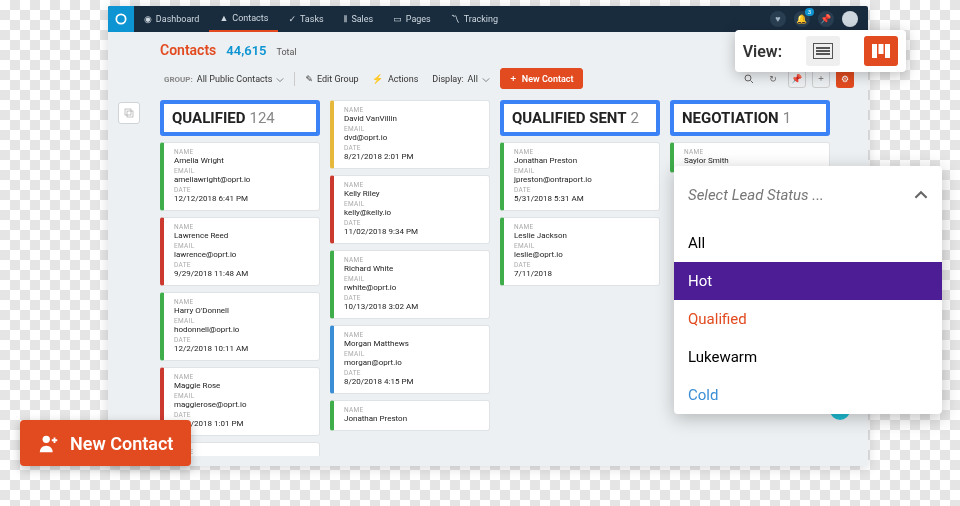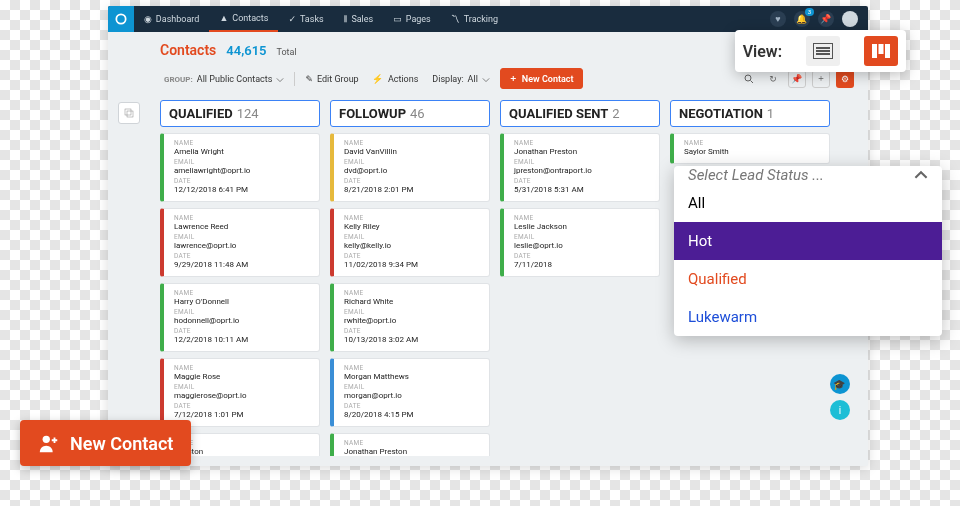--- a/index.html
+++ b/index.html
@@ -33,45 +33,45 @@
   .tool-btn { display: flex; align-items: center; gap: 4px; padding: 3px 8px; border: 1px solid #ccc; border-radius: 3px; background: #fff; cursor: pointer; }
   .tool-btn.orange { background: #e24a1f; border-color: #e24a1f; color: #fff; font-weight: 600; }
   .toolbar .spacer { flex: 1; }
   .icon-btn { width: 18px; height: 18px; display: flex; align-items: center; justify-content: center; cursor: pointer; color: #666; }
   .icon-btn.sq { border: 1px solid #ccc; border-radius: 3px; }
   .icon-btn.orange-sq { background: #e24a1f; color: #fff; border-radius: 3px; }
   .left-rail { position: absolute; left: 10px; top: 96px; width: 22px; }
   .rail-ic { width: 22px; height: 22px; border: 1px solid #d0d4d8; border-radius: 3px; background: #fff; display: flex; align-items: center; justify-content: center; color: #888; }
   .board { position: absolute; left: 52px; top: 94px; right: 10px; bottom: 10px; display: flex; gap: 10px; overflow: hidden; }
   .col { flex: 0 0 160px; display: flex; flex-direction: column; }
-  .col-head { background: #fff; border: 1px solid #3b82f6; border-radius: 3px; padding: 5px 8px; font-size: 13px; font-weight: 700; color: #222; margin-bottom: 6px; }
+  .col-head { background: #fff; border: 4px solid #3b82f6; border-radius: 3px; padding: 5px 8px; font-size: 15px; font-weight: 700; color: #222; margin-bottom: 6px; }
   .col-head .cnt { color: #888; font-weight: 400; margin-left: 4px; }
   .cards { display: flex; flex-direction: column; gap: 6px; overflow: hidden; }
   .card { background: #fff; border: 1px solid #e0e3e6; border-radius: 3px; padding: 5px 7px 5px 10px; font-size: 8px; border-left-width: 4px; position: relative; }
   .card .fld-lbl { color: #aaa; font-size: 6.5px; text-transform: uppercase; letter-spacing: .3px; }
   .card .fld-val { color: #222; font-size: 8px; margin-bottom: 2px; }
   .card.bl-green { border-left-color: #3fae4a; }
   .card.bl-red { border-left-color: #cc3a2f; }
   .card.bl-yellow { border-left-color: #e6b93c; }
   .card.bl-blue { border-left-color: #3a8ed6; }
   .floaters { position: absolute; right: 18px; bottom: 46px; display: flex; flex-direction: column; gap: 6px; }
   .fab { width: 20px; height: 20px; border-radius: 50%; background: #0d94d2; color: #fff; display: flex; align-items: center; justify-content: center; font-size: 10px; }
   .fab.alt { background: #1dbed6; }
   
   .view-toggle { position: absolute; top: 30px; right: 54px; background: #fff; box-shadow: 0 3px 14px rgba(0,0,0,.25); border-radius: 4px; padding: 6px 8px; display: flex; align-items: center; gap: 24px; }
   .view-toggle .lbl { font-size: 16px; font-weight: 600; color: #333; }
   .vt-btn { width: 34px; height: 30px; display: flex; align-items: center; justify-content: center; border-radius: 3px; cursor: pointer; }
   .vt-btn.list { background: #efefef; color: #666; }
   .vt-btn.kanban { background: #e24a1f; color: #fff; }
   .lead-dropdown { position: absolute; top: 166px; left: 674px; width: 268px; background: #fff; box-shadow: 0 4px 18px rgba(0,0,0,.25); border-radius: 4px; overflow: hidden; }
-  .ld-head { display: flex; align-items: center; justify-content: space-between; padding: 0 14px; color: #777; font-style: italic; font-size: 15px; }
+  .ld-head { display: flex; align-items: center; justify-content: space-between; padding: 20px 14px; color: #777; font-style: italic; font-size: 15px; }
   .ld-item { padding: 10px 14px; font-size: 15px; cursor: pointer; }
   .ld-item.hot { background: #4c1d95; color: #fff; }
   .ld-item.qualified { color: #e24a1f; }
-  .ld-item.lukewarm { color: #1d4ed8; }
+  .ld-item.lukewarm { color: #000000; }
   .ld-item.cold { color: #3a8ed6; }
   .new-contact-cta { position: absolute; left: 20px; top: 420px; background: #e24a1f; color: #fff; padding: 12px 18px; font-size: 18px; font-weight: 600; border-radius: 4px; display: flex; align-items: center; gap: 10px; box-shadow: 0 3px 10px rgba(0,0,0,.25); cursor: pointer; }
   .chev { display: inline-block; width: 8px; height: 8px; }
   svg { display: block; }
 </style>
 </head>
 <body>
 
 <div class="checker"></div>
 
@@ -217,21 +217,20 @@
             <div class="fld-lbl">DATE</div>
             <div class="fld-val">7/12/2018 1:01 PM</div>
           </div>
           <div class="card bl-yellow">
             <div class="fld-lbl">NAME</div>
             <div class="fld-val">Winston</div>
           </div>
         </div>
       </div>
       <div class="col">
-        <div class="col-head"><span>FOLLOWUP</span><span class="cnt">46</span></div>
         <div class="cards">
           <div class="card bl-yellow">
             <div class="fld-lbl">NAME</div>
             <div class="fld-val">David VanVillin</div>
             <div class="fld-lbl">EMAIL</div>
             <div class="fld-val">dvd@oprt.io</div>
             <div class="fld-lbl">DATE</div>
             <div class="fld-val">8/21/2018 2:01 PM</div>
           </div>
           <div class="card bl-red">
@@ -329,20 +328,21 @@
   <div class="ld-head">
     <span>Select Lead Status ...</span>
     <svg width="14" height="14" viewBox="0 0 10 10">
         <path d="M1 7l4-4 4 4" stroke="#666" stroke-width="1.5" fill="none"></path>
       </svg>
   </div>
   <div class="ld-item">All</div>
   <div class="ld-item hot">Hot</div>
   <div class="ld-item qualified">Qualified</div>
   <div class="ld-item lukewarm">Lukewarm</div>
+  <div class="ld-item cold">Cold</div>
 </div>
 
 <div class="new-contact-cta">
   <svg width="22" height="22" viewBox="0 0 24 24">
       <circle cx="9" cy="8" r="4" fill="#fff"></circle>
       <path d="M2 22c0-4 3-7 7-7s7 3 7 7" fill="#fff"></path>
       <path d="M18 6v6M15 9h6" stroke="#fff" stroke-width="2"></path>
     </svg>
   <span>New Contact</span>
 </div>

